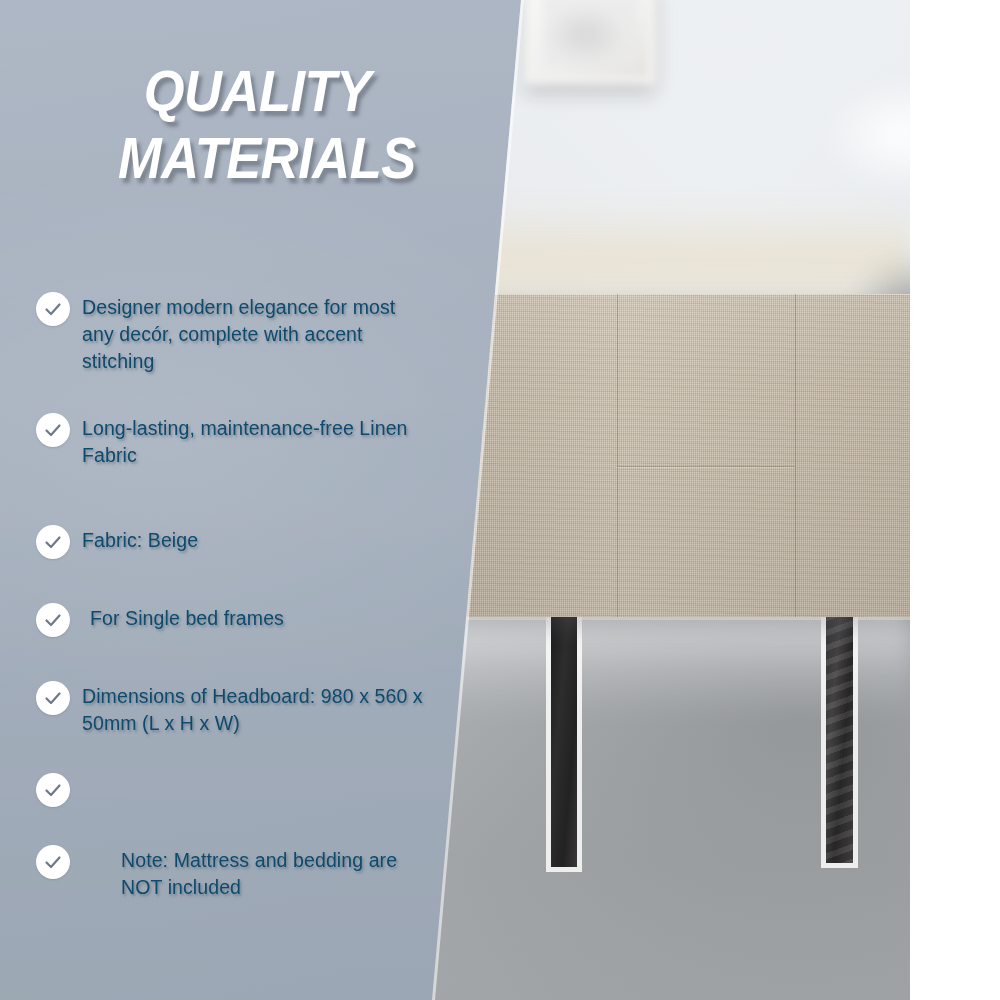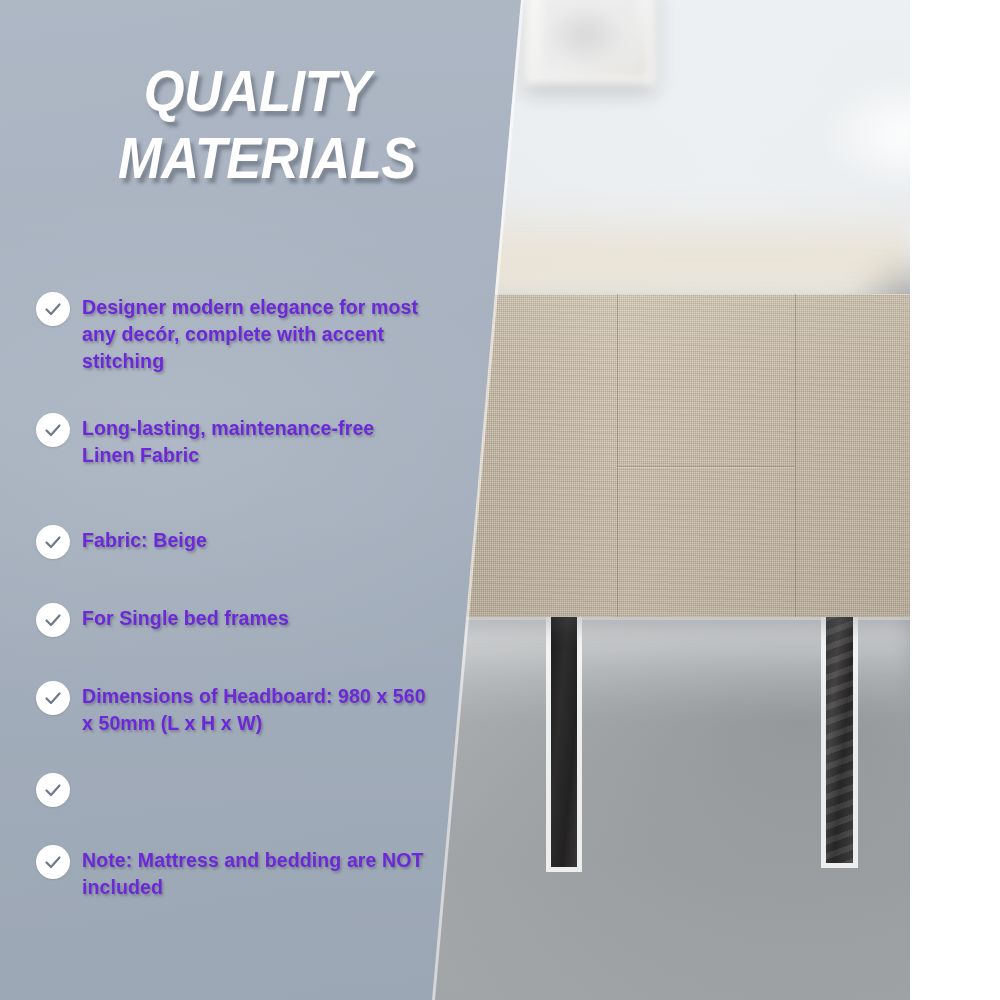--- a/index.html
+++ b/index.html
@@ -175,22 +175,22 @@
     flex: 0 0 auto;
     width: 34px; height: 34px;
     border-radius: 50%;
     background: #ffffff;
     position: relative;
     margin-right: 12px;
     box-shadow: 0 1px 2px rgba(90,98,110,.25);
   }
   .check-icon svg { position: absolute; left: 7px; top: 7px; }
   .bullet-text {
-    color: #6d28d9;
-    font-weight: 700;
+    color: #0c4a6e;
+    font-weight: 400;
     font-size: 19.5px;
     line-height: 27px;
     letter-spacing: 0.1px;
     text-shadow: 1.5px 2px 2.5px rgba(88,96,108,.55);
     padding-top: 2px;
   }
   .b0 { margin-bottom: 38px; }
 </style>
 </head>
 <body>
@@ -248,21 +248,21 @@
 
     <div class="bullet" style="margin-bottom:42px;">
       <span class="check-icon">
         <svg width="20" height="20" viewBox="0 0 20 20" aria-hidden="true">
           <polyline points="3.5,10.5 8,15 16.5,5.5" fill="none" stroke="#6e7a88" stroke-width="2.2" stroke-linecap="round" stroke-linejoin="round"></polyline>
         </svg>
       </span>
       <span class="bullet-text">Fabric: Beige</span>
     </div>
 
-    <div class="bullet" style="margin-bottom:42px;">
+    <div class="bullet" style="margin-bottom:42px;gap:8px;">
       <span class="check-icon">
         <svg width="20" height="20" viewBox="0 0 20 20" aria-hidden="true">
           <polyline points="3.5,10.5 8,15 16.5,5.5" fill="none" stroke="#6e7a88" stroke-width="2.2" stroke-linecap="round" stroke-linejoin="round"></polyline>
         </svg>
       </span>
       <span class="bullet-text">For Single bed frames</span>
     </div>
 
     <div class="bullet" style="margin-bottom:36px;justify-content:center;">
       <span class="check-icon">
@@ -274,21 +274,21 @@
     </div>
 
     <div class="bullet" style="margin-bottom:36px;">
       <span class="check-icon">
         <svg width="20" height="20" viewBox="0 0 20 20" aria-hidden="true">
           <polyline points="3.5,10.5 8,15 16.5,5.5" fill="none" stroke="#6e7a88" stroke-width="2.2" stroke-linecap="round" stroke-linejoin="round"></polyline>
         </svg>
       </span>
     </div>
 
-    <div class="bullet" style="margin-bottom:0;">
+    <div class="bullet" style="margin-bottom:0;gap:39px;">
       <span class="check-icon">
         <svg width="20" height="20" viewBox="0 0 20 20" aria-hidden="true">
           <polyline points="3.5,10.5 8,15 16.5,5.5" fill="none" stroke="#6e7a88" stroke-width="2.2" stroke-linecap="round" stroke-linejoin="round"></polyline>
         </svg>
       </span>
       <span class="bullet-text">Note: Mattress and bedding are NOT included</span>
     </div>
 
   </div>
 

